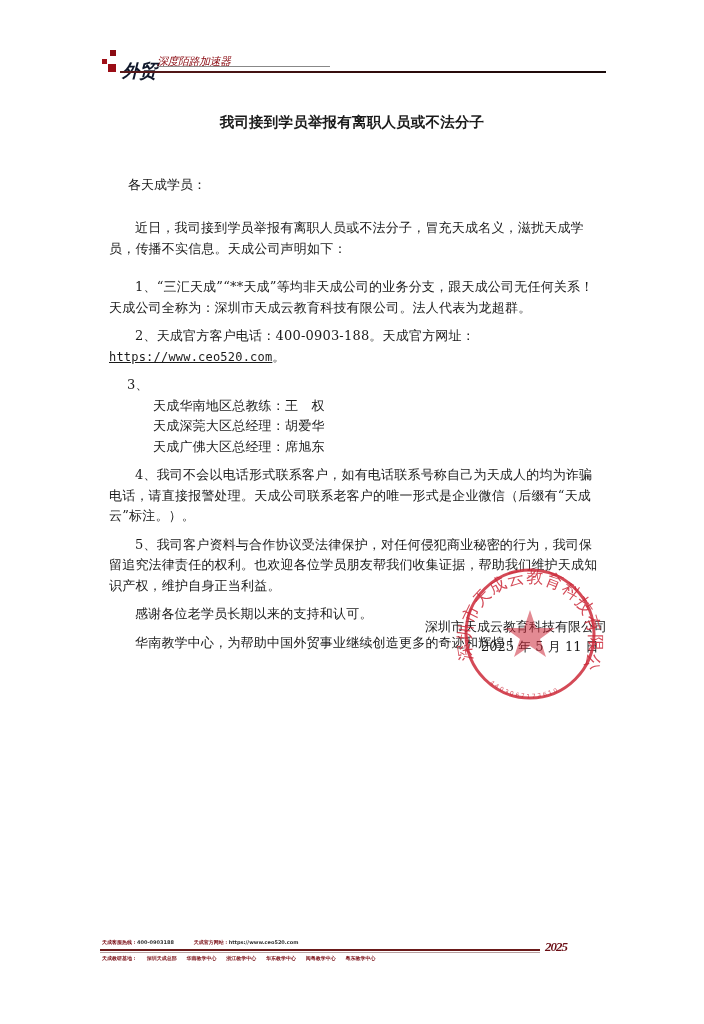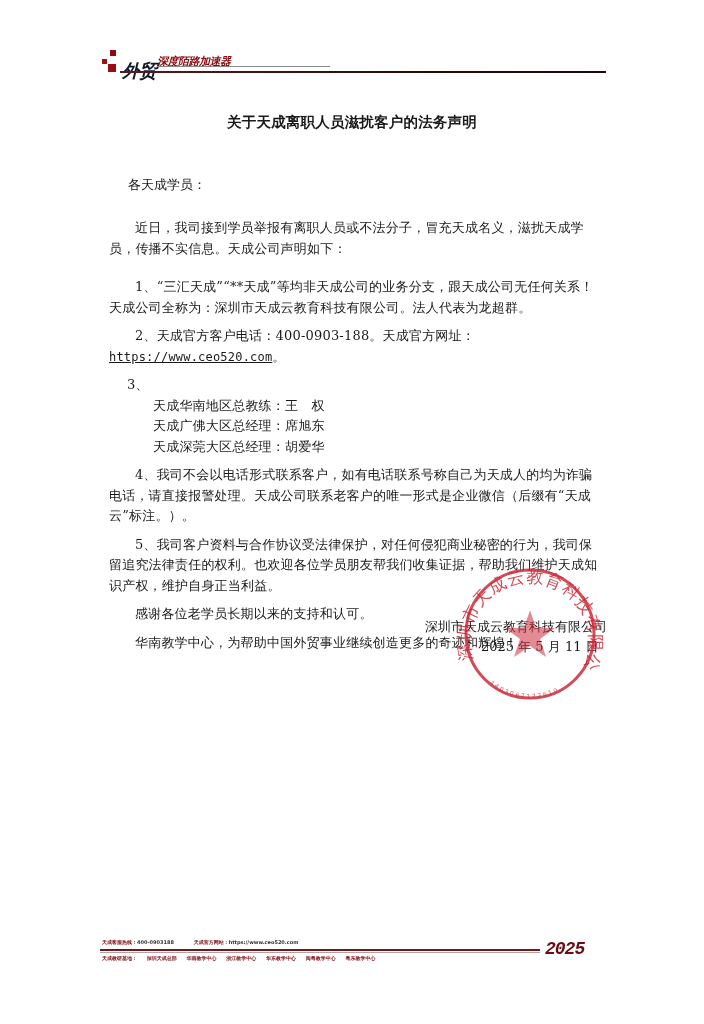--- a/index.html
+++ b/index.html
@@ -15,21 +15,21 @@
   .logo-mark .sq1 { left: 10px; top: 0; width: 6px; height: 6px; }
   .logo-mark .sq2 { left: 2px; top: 9px; width: 5px; height: 5px; background: #a01018; }
   .logo-mark .sq3 { left: 8px; top: 14px; width: 8px; height: 8px; background: #9a0d16; }
   .logo-brand {
     position: absolute; left: 22px; top: 11px;
     font-family: "DejaVu Sans", sans-serif; font-weight: bold; font-style: italic;
     font-size: 18px; color: #0f172a; letter-spacing: -1px;
   }
   .logo-slogan {
     position: absolute; left: 57px; top: 6px;
-    font-family: "DejaVu Sans", sans-serif; font-weight: bold; font-style: italic;
+    font-family: "DejaVu Sans", sans-serif; font-weight: normal; font-style: italic;
     font-size: 11px; color: #8b0b12; text-decoration: underline; letter-spacing: -0.5px;
   }
   .header-rule {
     position: absolute; left: 120px; top: 71px; width: 486px; height: 2px;
     background: linear-gradient(90deg, #5a1a1a, #2a0a0a 60%, #1a0a0a);
   }
   .header-rule-thin {
     position: absolute; left: 157px; top: 66px; width: 173px; height: 1px; background: #888;
   }
 
@@ -72,61 +72,61 @@
     font-size: 5px; font-weight: bold; color: #7a0d14; white-space: nowrap;
   }
   .footer-line1 .val { color: #333; margin-right: 18px; }
   .footer-line2 {
     position: absolute; left: 102px; top: 955px; font-family: "DejaVu Sans", sans-serif;
     font-size: 5px; font-weight: bold; color: #7a0d14; white-space: nowrap;
   }
   .footer-line2 span { margin-right: 8px; }
   .footer-year {
     position: absolute; left: 545px; top: 939px;
-    font-family: Liberation Mono, monospace; font-style: italic; font-weight: bold;
-    font-size: 18px; color: #6a0d14; letter-spacing: -1px; text-align: center;
+    font-family: Liberation Serif, serif; font-style: italic; font-weight: bold;
+    font-size: 13px; color: #6a0d14; letter-spacing: -1px; text-align: center;
   }
 </style>
 </head>
 <body>
 
 <div class="header-logo">
   <div class="logo-mark">
     <span class="sq1"></span>
       <span class="sq2"></span>
       <span class="sq3"></span>
   </div>
   <span class="logo-brand">外贸</span>
   <span class="logo-slogan">深度陌路加速器</span>
 </div>
 <div class="header-rule-thin"></div>
 <div class="header-rule"></div>
 
-<div class="doc-title">关于天成离职人员滋扰客户的法务声明</div>
+<div class="doc-title">我司接到学员举报有离职人员或不法分子</div>
 
 <div class="p-greeting">各天成学员：</div>
 
 <div class="body-text p-intro">
   <p class="para indent">近日，我司接到学员举报有离职人员或不法分子，冒充天成名义，滋扰天成学员，传播不实信息。天成公司声明如下：</p>
 </div>
 
 <div class="body-text p-list">
   <p class="para indent">1、“三汇天成”“**天成”等均非天成公司的业务分支，跟天成公司无任何关系！天成公司全称为：深圳市天成云教育科技有限公司。法人代表为龙超群。</p>
   <p class="para indent"><span>2、天成官方客户电话：400-0903-188。天成官方网址：</span><span class="url">https://www.ceo520.com</span><span>。</span></p>
   <div class="mgmt-row">
     <span class="mgmt-num">3、</span>
   </div>
   <div class="mgmt-row">
     <span class="mgmt-line">天成华南地区总教练：王　权</span>
   </div>
   <div class="mgmt-row">
-    <span class="mgmt-line">天成广佛大区总经理：席旭东</span>
+    <span class="mgmt-line">天成深莞大区总经理：胡爱华</span>
   </div>
   <div class="mgmt-row">
-    <span class="mgmt-line">天成深莞大区总经理：胡爱华</span>
+    <span class="mgmt-line">天成广佛大区总经理：席旭东</span>
   </div>
   <p class="para indent">4、我司不会以电话形式联系客户，如有电话联系号称自己为天成人的均为诈骗电话，请直接报警处理。天成公司联系老客户的唯一形式是企业微信（后缀有“天成云”标注。）。</p>
   <p class="para indent">5、我司客户资料与合作协议受法律保护，对任何侵犯商业秘密的行为，我司保留追究法律责任的权利。也欢迎各位学员朋友帮我们收集证据，帮助我们维护天成知识产权，维护自身正当利益。</p>
   <p class="para indent">感谢各位老学员长期以来的支持和认可。</p>
   <p class="para indent">华南教学中心，为帮助中国外贸事业继续创造更多的奇迹和辉煌！</p>
 </div>
 
 <div class="signature">
   <div>深圳市天成云教育科技有限公司</div>
   <div class="sig-date">2025 年 5 月 11 日</div>

